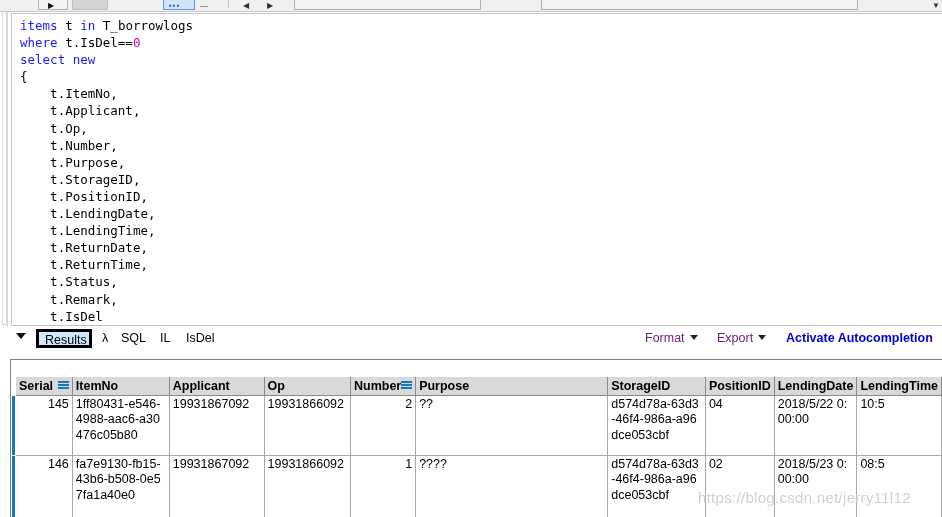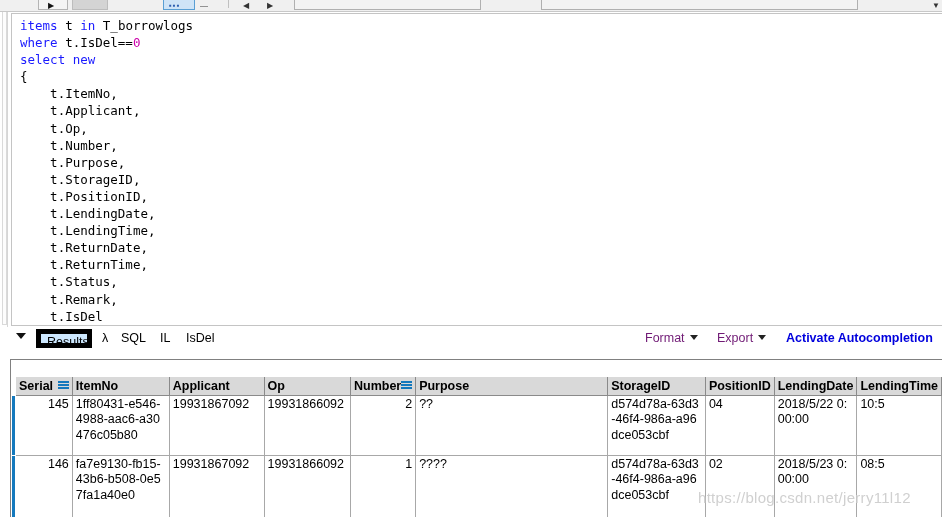--- a/index.html
+++ b/index.html
@@ -130,21 +130,21 @@
     height: 19px;
     line-height: 19px;
     font-size: 12.5px;
     color: #000000;
     padding: 0 6px;
     box-sizing: border-box;
     white-space: nowrap;
   }
   .tab.active {
     background: #cde8ff;
-    border: 5px solid #000000;
+    border: 3px solid #000000;
     line-height: 17px;
   }
   .menu-btn {
     position: absolute;
     top: 3px;
     height: 17px;
     line-height: 17px;
     font-size: 12.5px;
     color: #701a75;
     white-space: nowrap;

